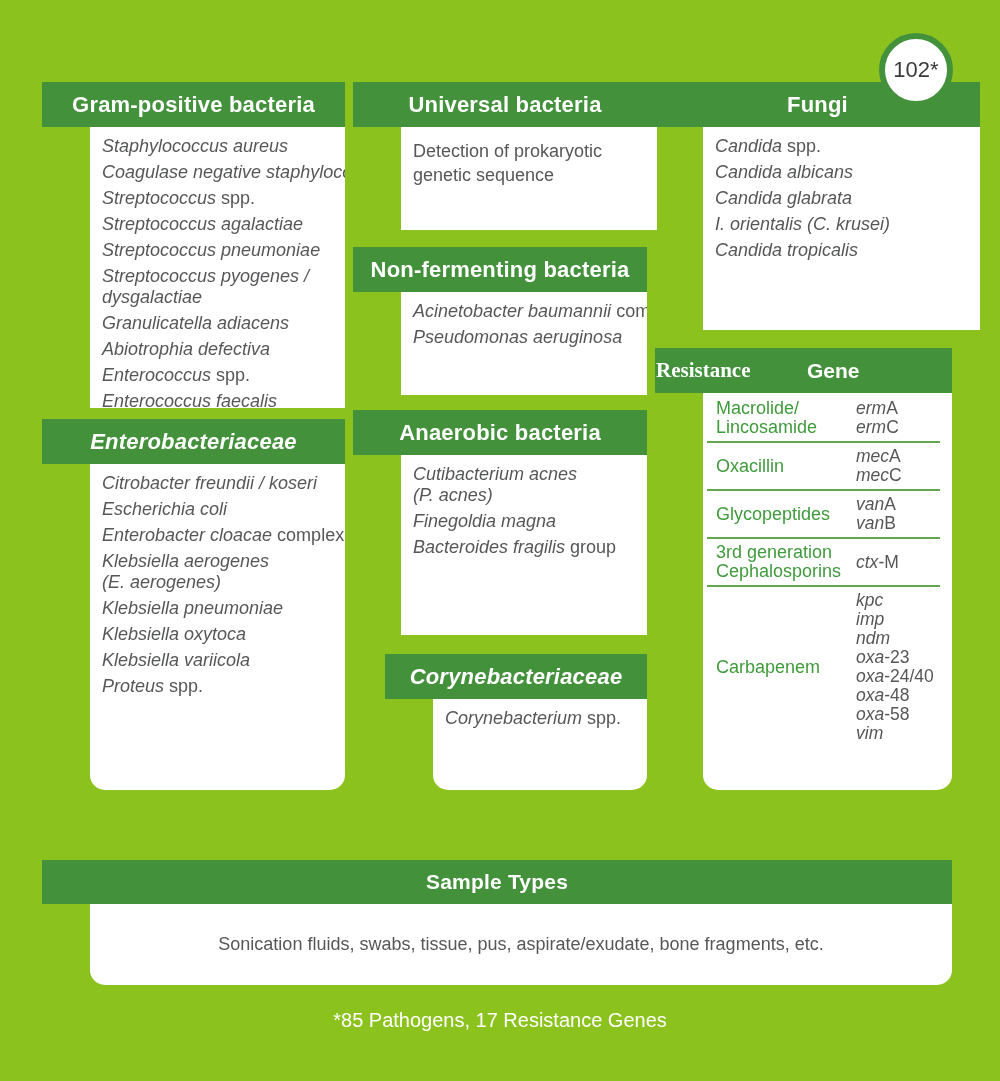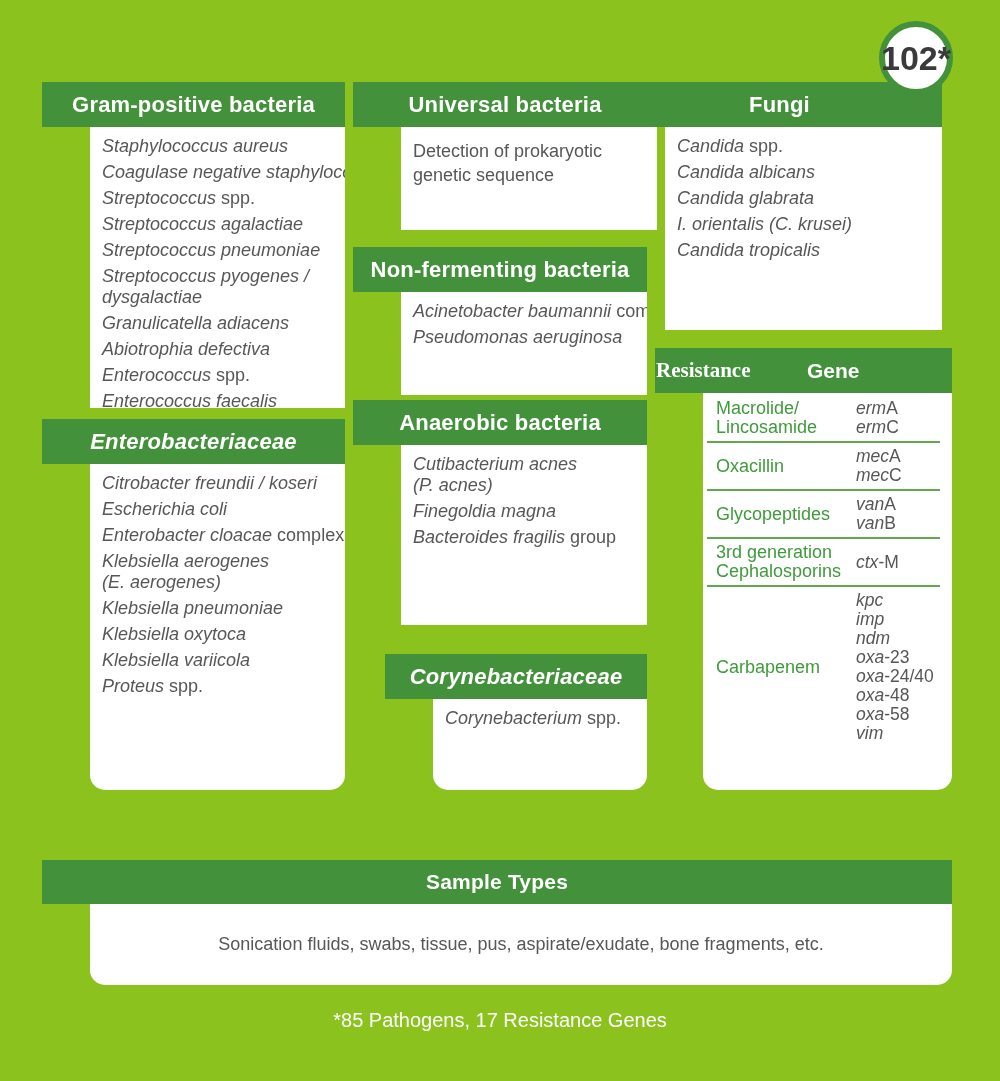--- a/index.html
+++ b/index.html
@@ -47,23 +47,23 @@
     white-space:nowrap;
   }
   .it{font-style:italic;}
   .up{font-style:normal;}
 
   
   .c-gram     {left:42px; top:82px;  width:303px;height:326px;}
   .c-entero   {left:42px; top:419px; width:303px;height:371px;}
   .c-universal{left:353px;top:82px;  width:304px;height:148px;}
   .c-nonferm  {left:353px;top:247px; width:294px;height:148px;}
-  .c-anaerobic{left:353px;top:400px; width:294px;height:225px;}
+  .c-anaerobic{left:353px;top:410px; width:294px;height:225px;}
   .c-coryne   {left:353px;top:654px; width:294px;height:136px;padding-left:32px;}
-  .c-fungi    {left:617px;top:82px;  width:325px;height:248px;}
+  .c-fungi    {left:655px;top:82px;  width:325px;height:248px;}
   .c-resist   {left:655px;top:348px; width:297px;height:442px;}
   .c-sample   {left:42px; top:860px; width:910px;height:125px;}
 
   .c-universal .cbody p{
     padding:13px 12px 0 12px;
     font-size:18px;line-height:1.32;
   }
 
   
   .rhead{
@@ -104,27 +104,26 @@
   }
 
   
   .footer{
     position:absolute;left:0;top:1005px;width:1000px;
     text-align:center;color:#fff;font-size:20px;line-height:30px;
   }
 
   
   .badge{
-    position:absolute;left:879px;top:21px;
+    position:absolute;left:879px;top:33px;
     width:74px;height:74px;border-radius:50%;
     background:#fff;border:6px solid var(--header-green);
     display:flex;align-items:center;justify-content:center;
-    color:var(--badge-text);font-size:34px;
+    color:var(--badge-text);font-size:22px;
     z-index:5;
-    font-weight:bold;
   }
 </style>
 </head>
 <body>
 
 <div class="badge">
   <span>102*</span>
 </div>
 
 <div class="card c-gram">

